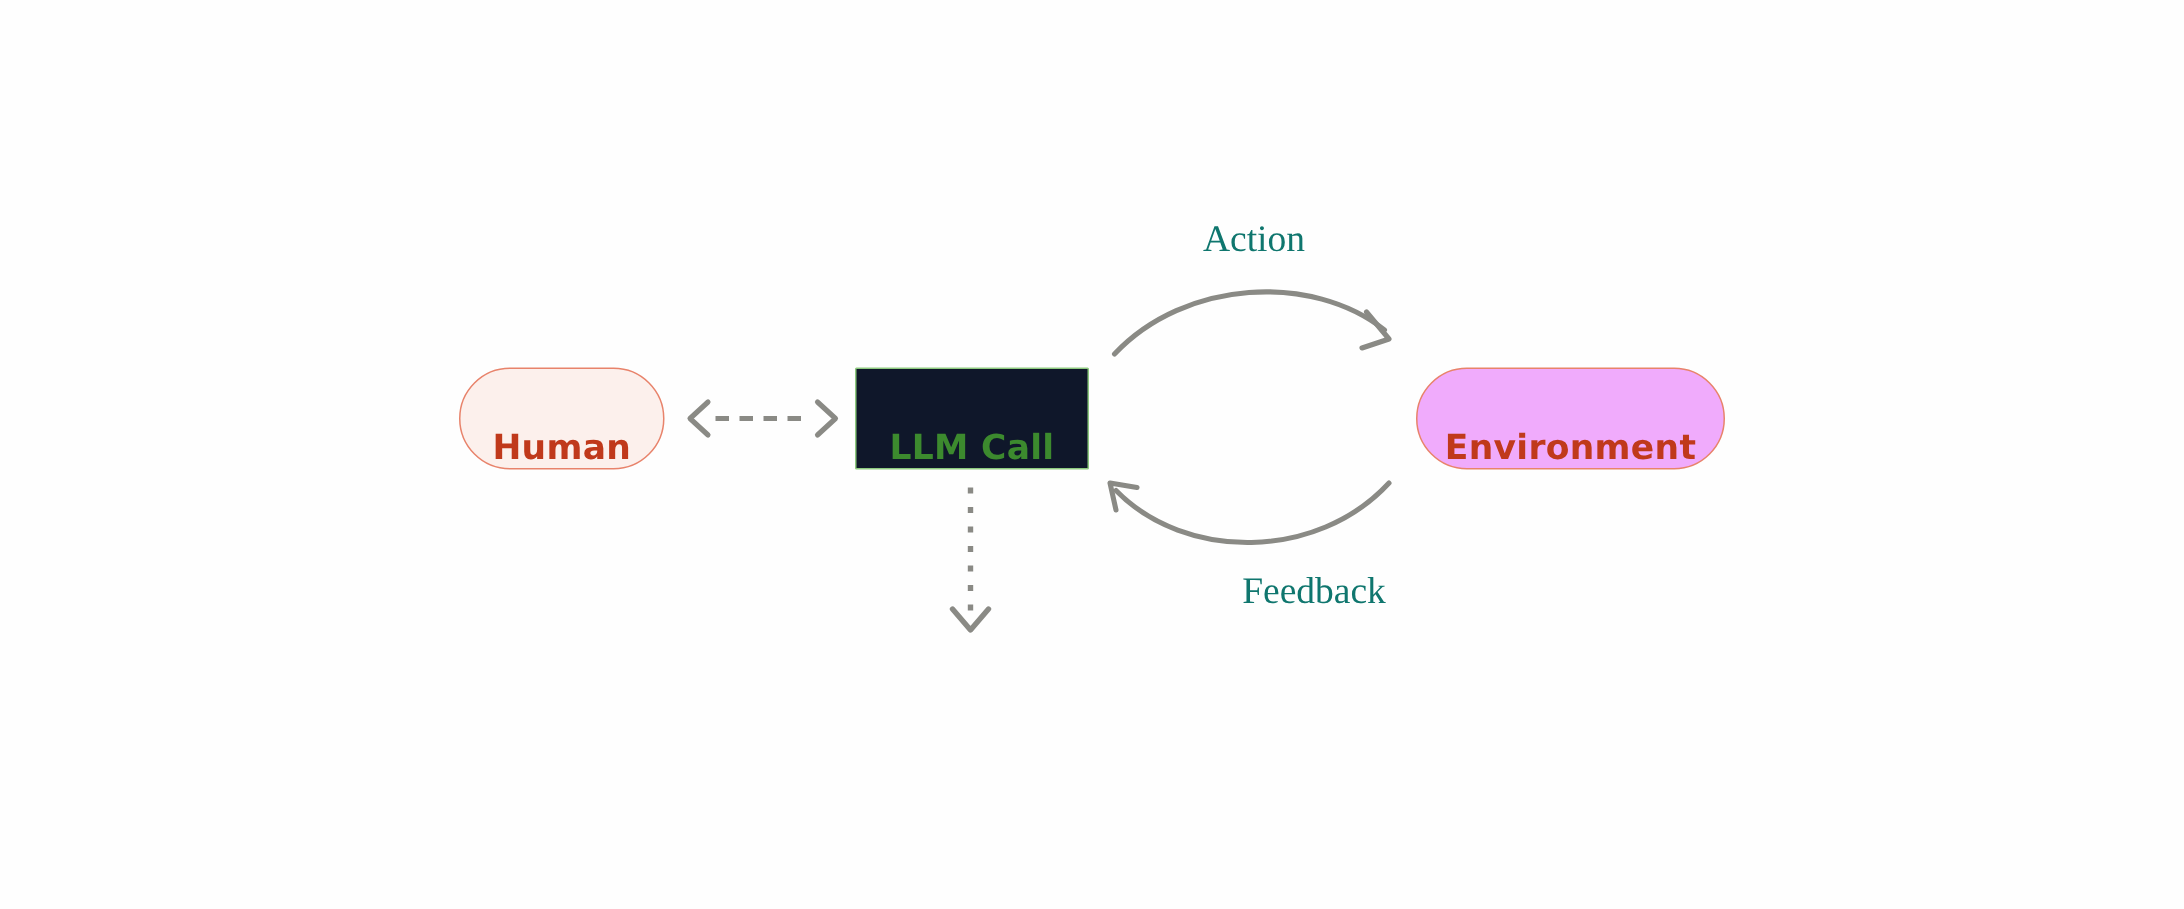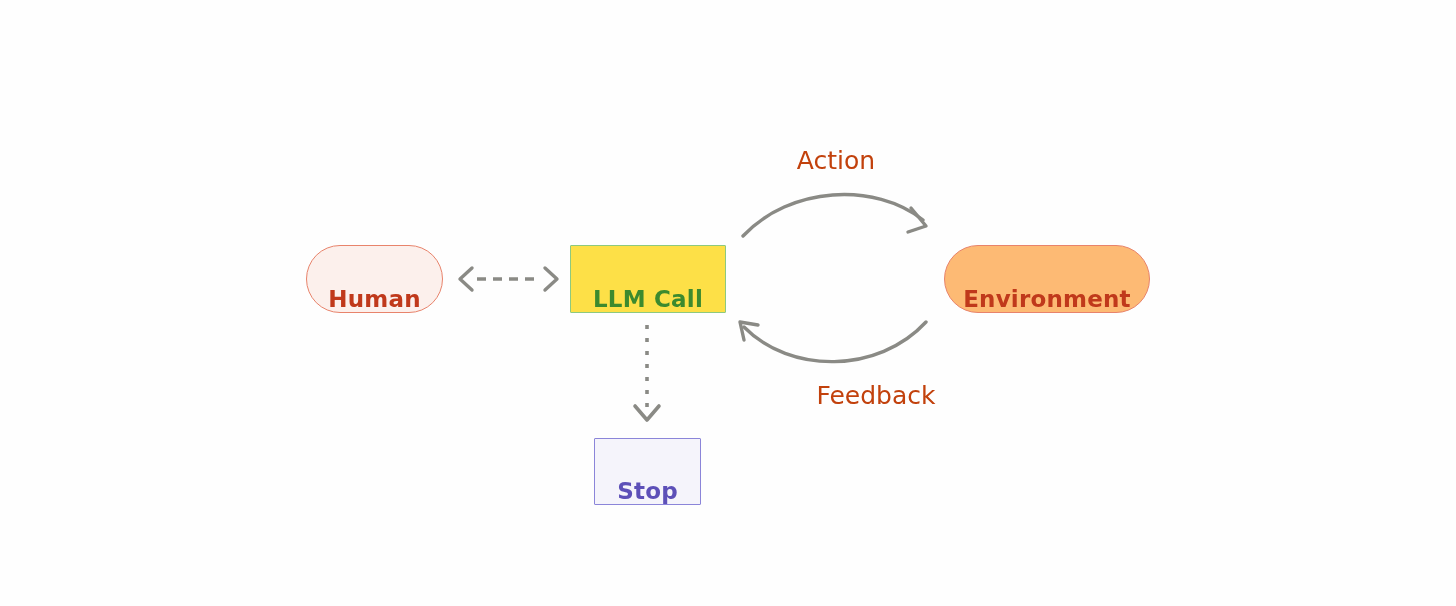--- a/index.html
+++ b/index.html
@@ -45,57 +45,58 @@
     border-radius: 34px;
     color: #c0391b;
     font-size: 23px;
   }
   
   #node-llm-call {
     left: 570px;
     top: 245px;
     width: 156px;
     height: 68px;
-    background: #fde047;
+    background: #0f172a;
     border: 1.6px solid #8dc97f;
     border-radius: 1px;
     color: #3c8a2e;
     font-size: 23px;
   }
   
   #node-environment {
     left: 944px;
     top: 245px;
     width: 206px;
     height: 68px;
-    background: #fdba74;
+    background: #f0abfc;
     border: 1.6px solid #e8836b;
     border-radius: 34px;
     color: #c0391b;
     font-size: 23px;
   }
   
   #node-stop {
     left: 594px;
     top: 438px;
     width: 107px;
     height: 67px;
     background: #f5f4fb;
     border: 1.8px solid #8b85d9;
     border-radius: 1px;
     color: #5d50b8;
     font-size: 23px;
   }
   .edge-label {
     position: absolute;
-    color: #c2410c;
+    color: #0f766e;
     font-size: 25px;
     font-weight: normal;
     white-space: nowrap;
     text-align: center;
+    font-family: Liberation Serif, serif;
   }
   #label-action {
     left: 736px;
     top: 146px;
     width: 200px;
   }
   #label-feedback {
     left: 776px;
     top: 381px;
     width: 200px;
@@ -141,21 +142,18 @@
   </div>
 
   <div class="node" id="node-llm-call">
     <span>LLM Call</span>
   </div>
 
   <div class="node" id="node-environment">
     <span>Environment</span>
   </div>
 
-  <div class="node" id="node-stop">
-    <span>Stop</span>
-  </div>
 
   <div class="edge-label" id="label-action">Action</div>
 
   <div class="edge-label" id="label-feedback">Feedback</div>
 
 </div>
 
 </body></html>

